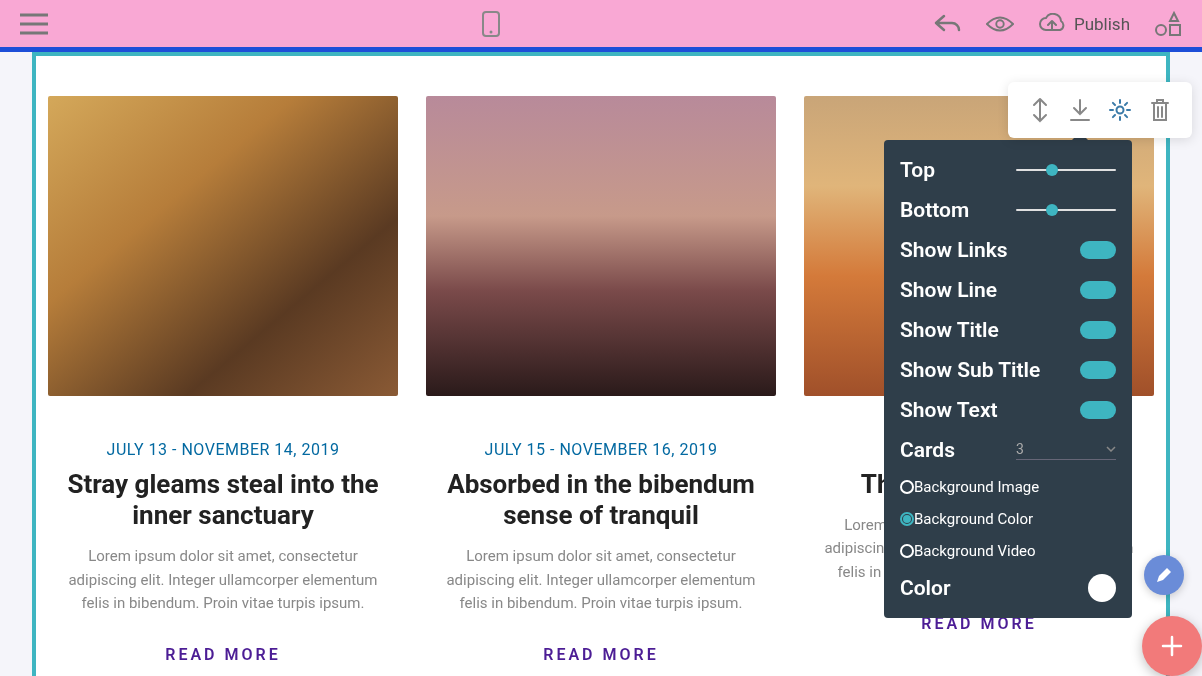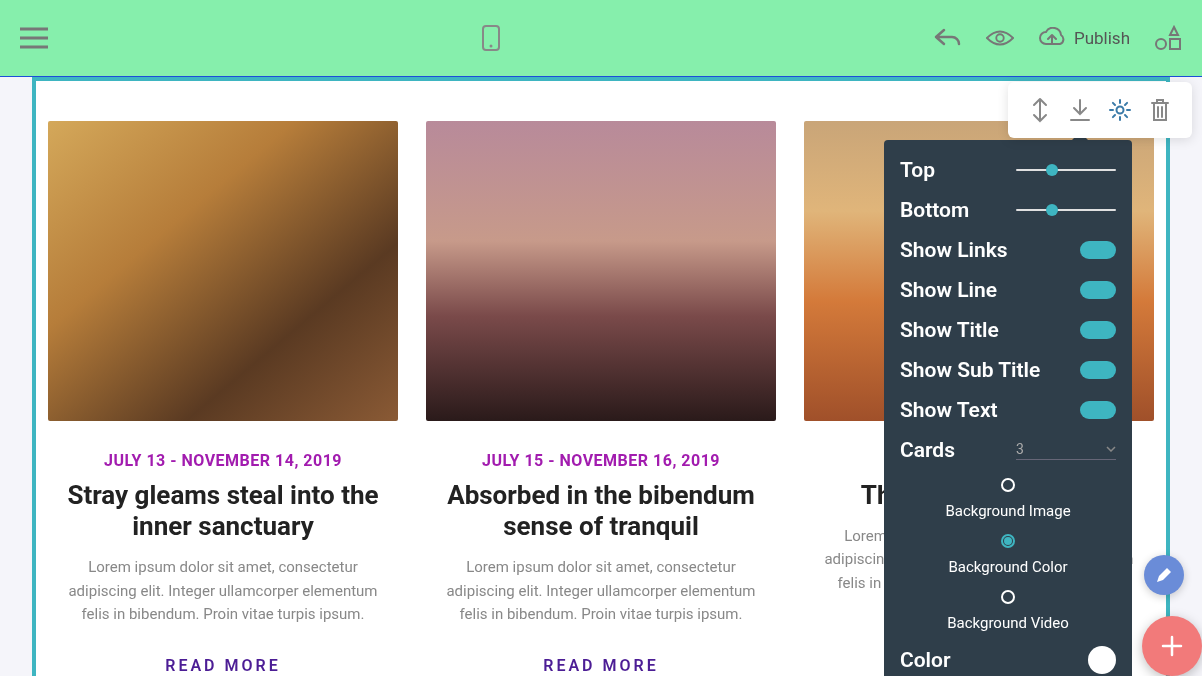--- a/index.html
+++ b/index.html
@@ -1,51 +1,51 @@
 <!DOCTYPE html>
 <html><head>
 <meta charset="utf-8">
 <style>
 * { margin: 0; padding: 0; box-sizing: border-box; }
 body { font-family: -apple-system, BlinkMacSystemFont, 'Segoe UI', Roboto, sans-serif; background: #f5f5fa; width: 1202px; height: 676px; overflow: hidden; position: relative; }
 
-.topbar { height: 77px; background: #86efac; display: flex; align-items: center; justify-content: space-between; padding: 0 20px; border-bottom: 1px solid #1d4ed8; }
+.topbar { height: 52px; background: #f9a8d4; display: flex; align-items: center; justify-content: space-between; padding: 0 20px; border-bottom: 5px solid #1d4ed8; }
 .topbar-left, .topbar-center, .topbar-right { display: flex; align-items: center; gap: 28px; }
 .topbar-center { flex: 1; justify-content: center; }
 .topbar-right { gap: 24px; }
 .icon-btn { width: 28px; height: 28px; display: flex; align-items: center; justify-content: center; color: #777; cursor: pointer; }
 .publish-btn { display: flex; align-items: center; gap: 8px; color: #555; font-size: 17px; cursor: pointer; }
 
 .canvas { position: relative; margin: 0; padding: 0; }
 .section-frame { border: 4px solid #3eb5c1; margin: 0 32px; padding: 40px 12px 40px 12px; background: #fff; position: relative; }
 .cards-row { display: flex; gap: 28px; }
 .card { flex: 1; display: flex; flex-direction: column; align-items: center; }
 .card-img { width: 100%; height: 300px; background: #ccc; border-radius: 2px; }
 .card-img.img1 { background: linear-gradient(140deg,#d4a85a 0%,#b67d3a 35%,#5a3a22 70%,#8a5a35 100%); }
 .card-img.img2 { background: linear-gradient(180deg,#b88a9a 0%,#c79a8a 40%,#7a4a4a 65%,#2a1a1a 100%); }
 .card-img.img3 { background: linear-gradient(180deg,#c9a578 0%,#e0b57a 30%,#d47a3a 60%,#a0502a 100%); }
-.card-date { margin-top: 30px; font-size: 16px; font-weight: 700; color: #a21caf; letter-spacing: 0.5px; }
+.card-date { margin-top: 44px; font-size: 16px; font-weight: 400; color: #0369a1; letter-spacing: 0.5px; }
 .card-title { margin-top: 10px; font-size: 26px; font-weight: 700; color: #222; text-align: center; line-height: 1.2; padding: 0 4px; }
 .card-text { margin-top: 14px; font-size: 15px; color: #888; text-align: center; line-height: 1.55; padding: 0 8px; }
 .card-link { margin-top: 30px; font-size: 16px; font-weight: 600; letter-spacing: 3px; color: #4c1d95; cursor: pointer; }
 
 .toolbar-popup { position: absolute; top: 82px; right: 10px; background: #fff; border-radius: 6px; box-shadow: 0 2px 12px rgba(0,0,0,0.12); display: flex; gap: 8px; padding: 12px 16px; z-index: 20; }
 .toolbar-popup .tb-icon { width: 32px; height: 32px; display: flex; align-items: center; justify-content: center; color: #888; cursor: pointer; }
 .toolbar-popup .tb-icon.active { color: #3a7aa8; }
 
 .settings-panel { position: absolute; top: 140px; right: 70px; width: 248px; background: #2f3e4a; border-radius: 4px; padding: 18px 16px 16px 16px; z-index: 15; color: #fff; font-size: 15px; }
 .settings-panel::before { content: ''; position: absolute; top: -8px; right: 44px; border-left: 8px solid transparent; border-right: 8px solid transparent; border-bottom: 8px solid #2f3e4a; }
 .sp-row { display: flex; align-items: center; justify-content: space-between; margin-bottom: 16px; min-height: 24px; }
 .sp-label { font-weight: 600; font-size: 21px; }
 .sp-slider { width: 100px; height: 2px; background: #e0e0e0; position: relative; border-radius: 2px; }
 .sp-slider .knob { width: 12px; height: 12px; background: #3eb5c1; border-radius: 50%; position: absolute; top: -5px; }
 .sp-toggle { width: 36px; height: 18px; background: #3eb5c1; border-radius: 10px; position: relative; cursor: pointer; }
 .sp-toggle .dot2 { width: 14px; height: 14px; background: #3eb5c1; border-radius: 50%; position: absolute; right: 2px; top: 2px; }
 .sp-select { width: 100px; border-bottom: 1px solid #667; color: #aaa; font-size: 14px; display: flex; justify-content: space-between; align-items: center; padding-bottom: 2px; cursor: pointer; }
-.sp-radio-row { display: flex; align-items: center; gap: 10px; margin-bottom: 14px; cursor: pointer; flex-direction: column; }
+.sp-radio-row { display: flex; align-items: center; margin-bottom: 14px; cursor: pointer; }
 .sp-radio { width: 14px; height: 14px; border: 2px solid #fff; border-radius: 50%; display: flex; align-items: center; justify-content: center; }
 .sp-radio.selected { border-color: #3eb5c1; }
 .sp-radio.selected::after { content: ''; width: 8px; height: 8px; background: #3eb5c1; border-radius: 50%; }
 .sp-color-swatch { width: 28px; height: 28px; background: #fff; border-radius: 50%; cursor: pointer; }
 
 .fab-edit { position: absolute; right: 18px; top: 555px; width: 40px; height: 40px; background: #6a8cd8; border-radius: 50%; display: flex; align-items: center; justify-content: center; color: #fff; cursor: pointer; z-index: 30; box-shadow: 0 2px 8px rgba(0,0,0,0.2); }
 .fab-add { position: absolute; right: 0px; bottom: 0px; width: 60px; height: 60px; background: #f27a7a; border-radius: 50%; display: flex; align-items: center; justify-content: center; color: #fff; cursor: pointer; z-index: 30; box-shadow: 0 3px 12px rgba(0,0,0,0.25); }
 </style>
 </head>
 <body>

